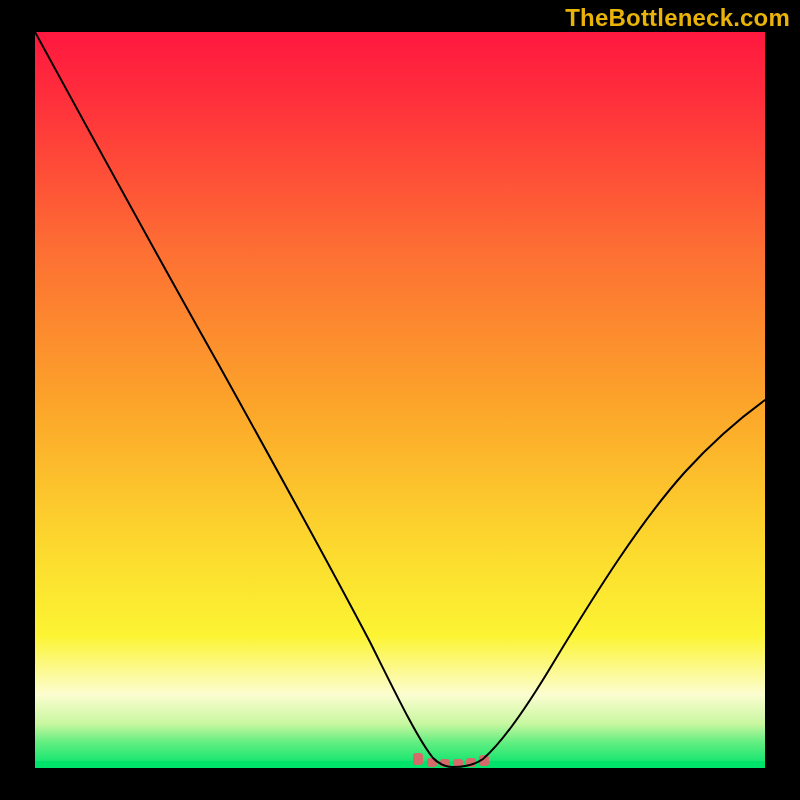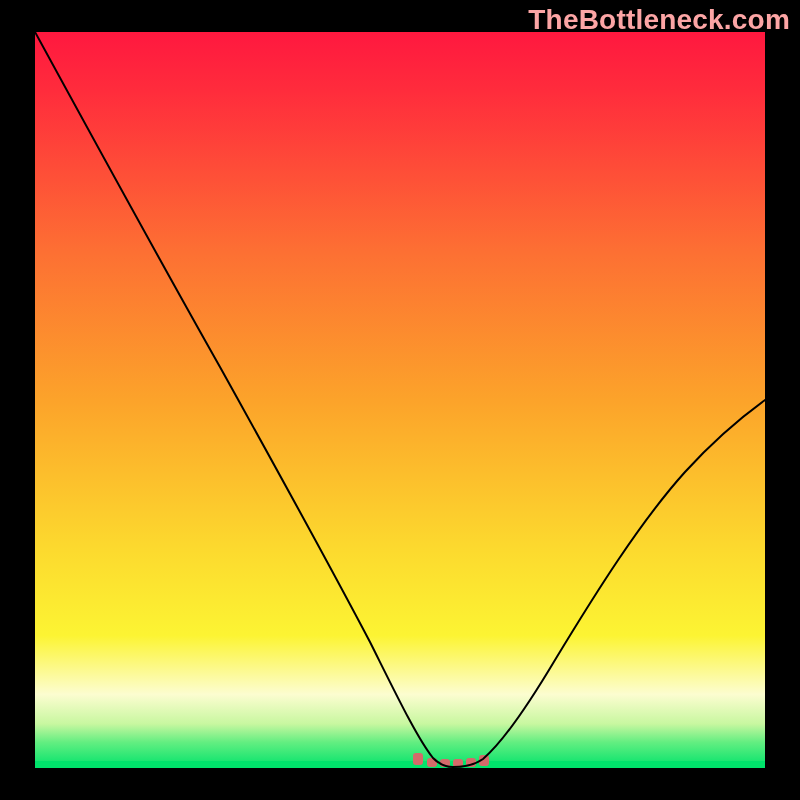--- a/index.html
+++ b/index.html
@@ -14,22 +14,22 @@
   .frame {
     position: relative;
     width: 800px;
     height: 800px;
     background: #000;
   }
   .watermark {
     position: absolute;
     top: 4px;
     right: 10px;
-    color: #fca5a5;
-    font-size: 28px;
+    color: #eab308;
+    font-size: 24px;
     font-weight: 600;
     letter-spacing: 0.2px;
     z-index: 5;
   }
   .plot {
     position: absolute;
     left: 35px;
     top: 32px;
     width: 730px;
     height: 736px;

